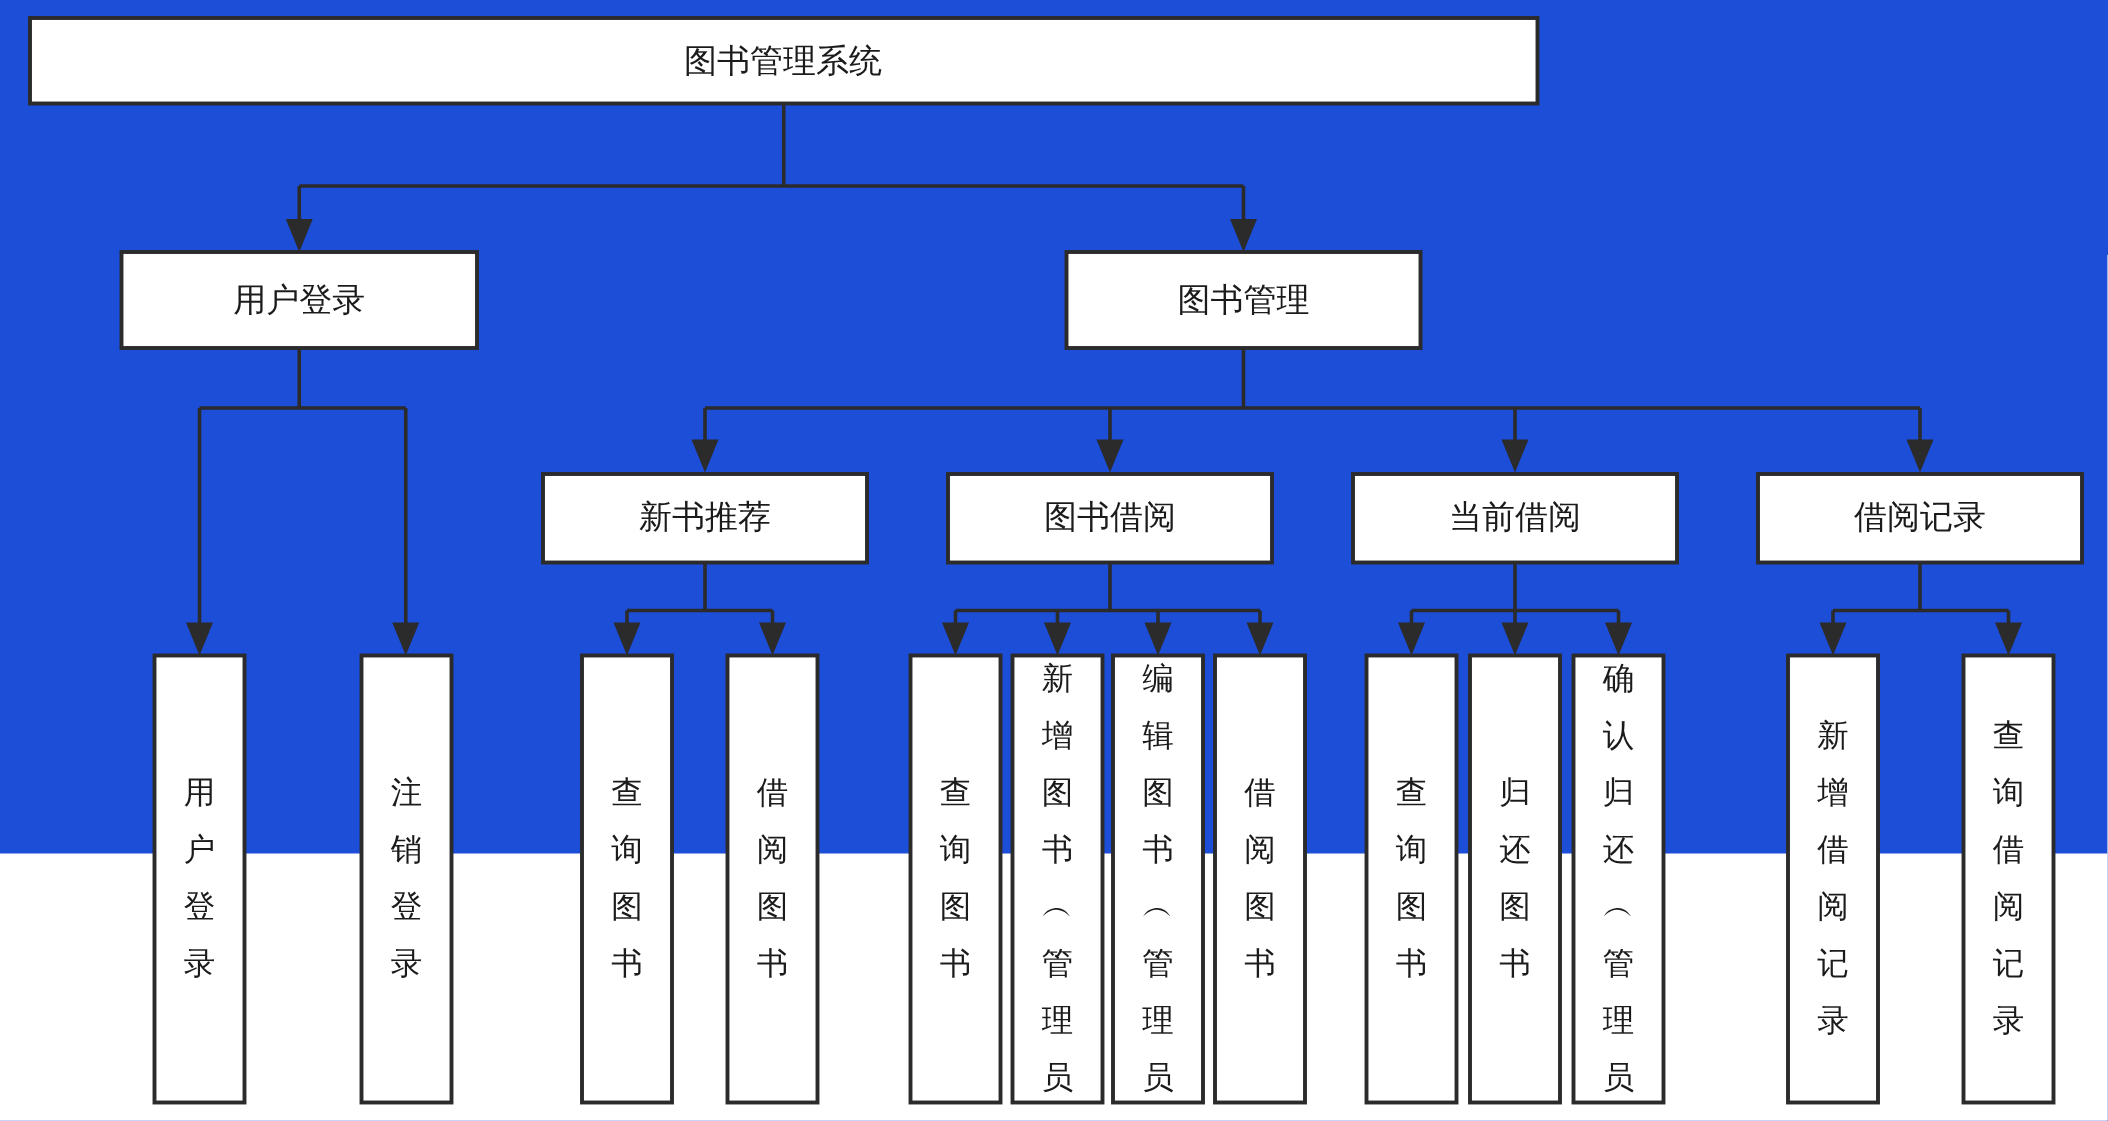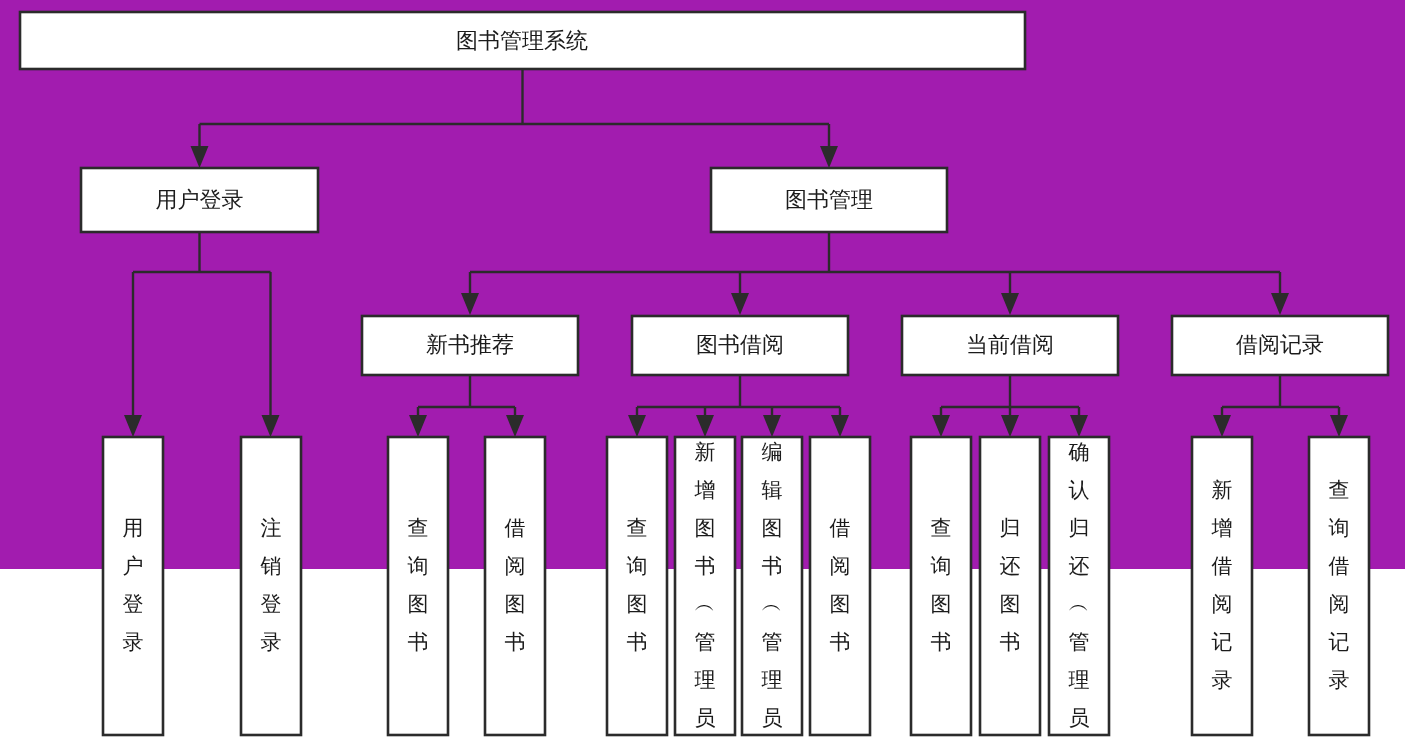--- a/index.html
+++ b/index.html
@@ -10,21 +10,21 @@
   body {
     width: 1405px;
     height: 747px;
     font-family: "DejaVu Sans", "Liberation Sans", sans-serif;
     overflow: hidden;
   }
   #diagram-root {
     position: relative;
     width: 1405px;
     height: 569px;
-    background: #a21caf;
+    background: #1d4ed8;
   }
   svg#tree-svg {
     position: absolute;
     left: 0;
     top: 0;
     width: 1405px;
     height: 747px;
     display: block;
   }
   .node-box {

